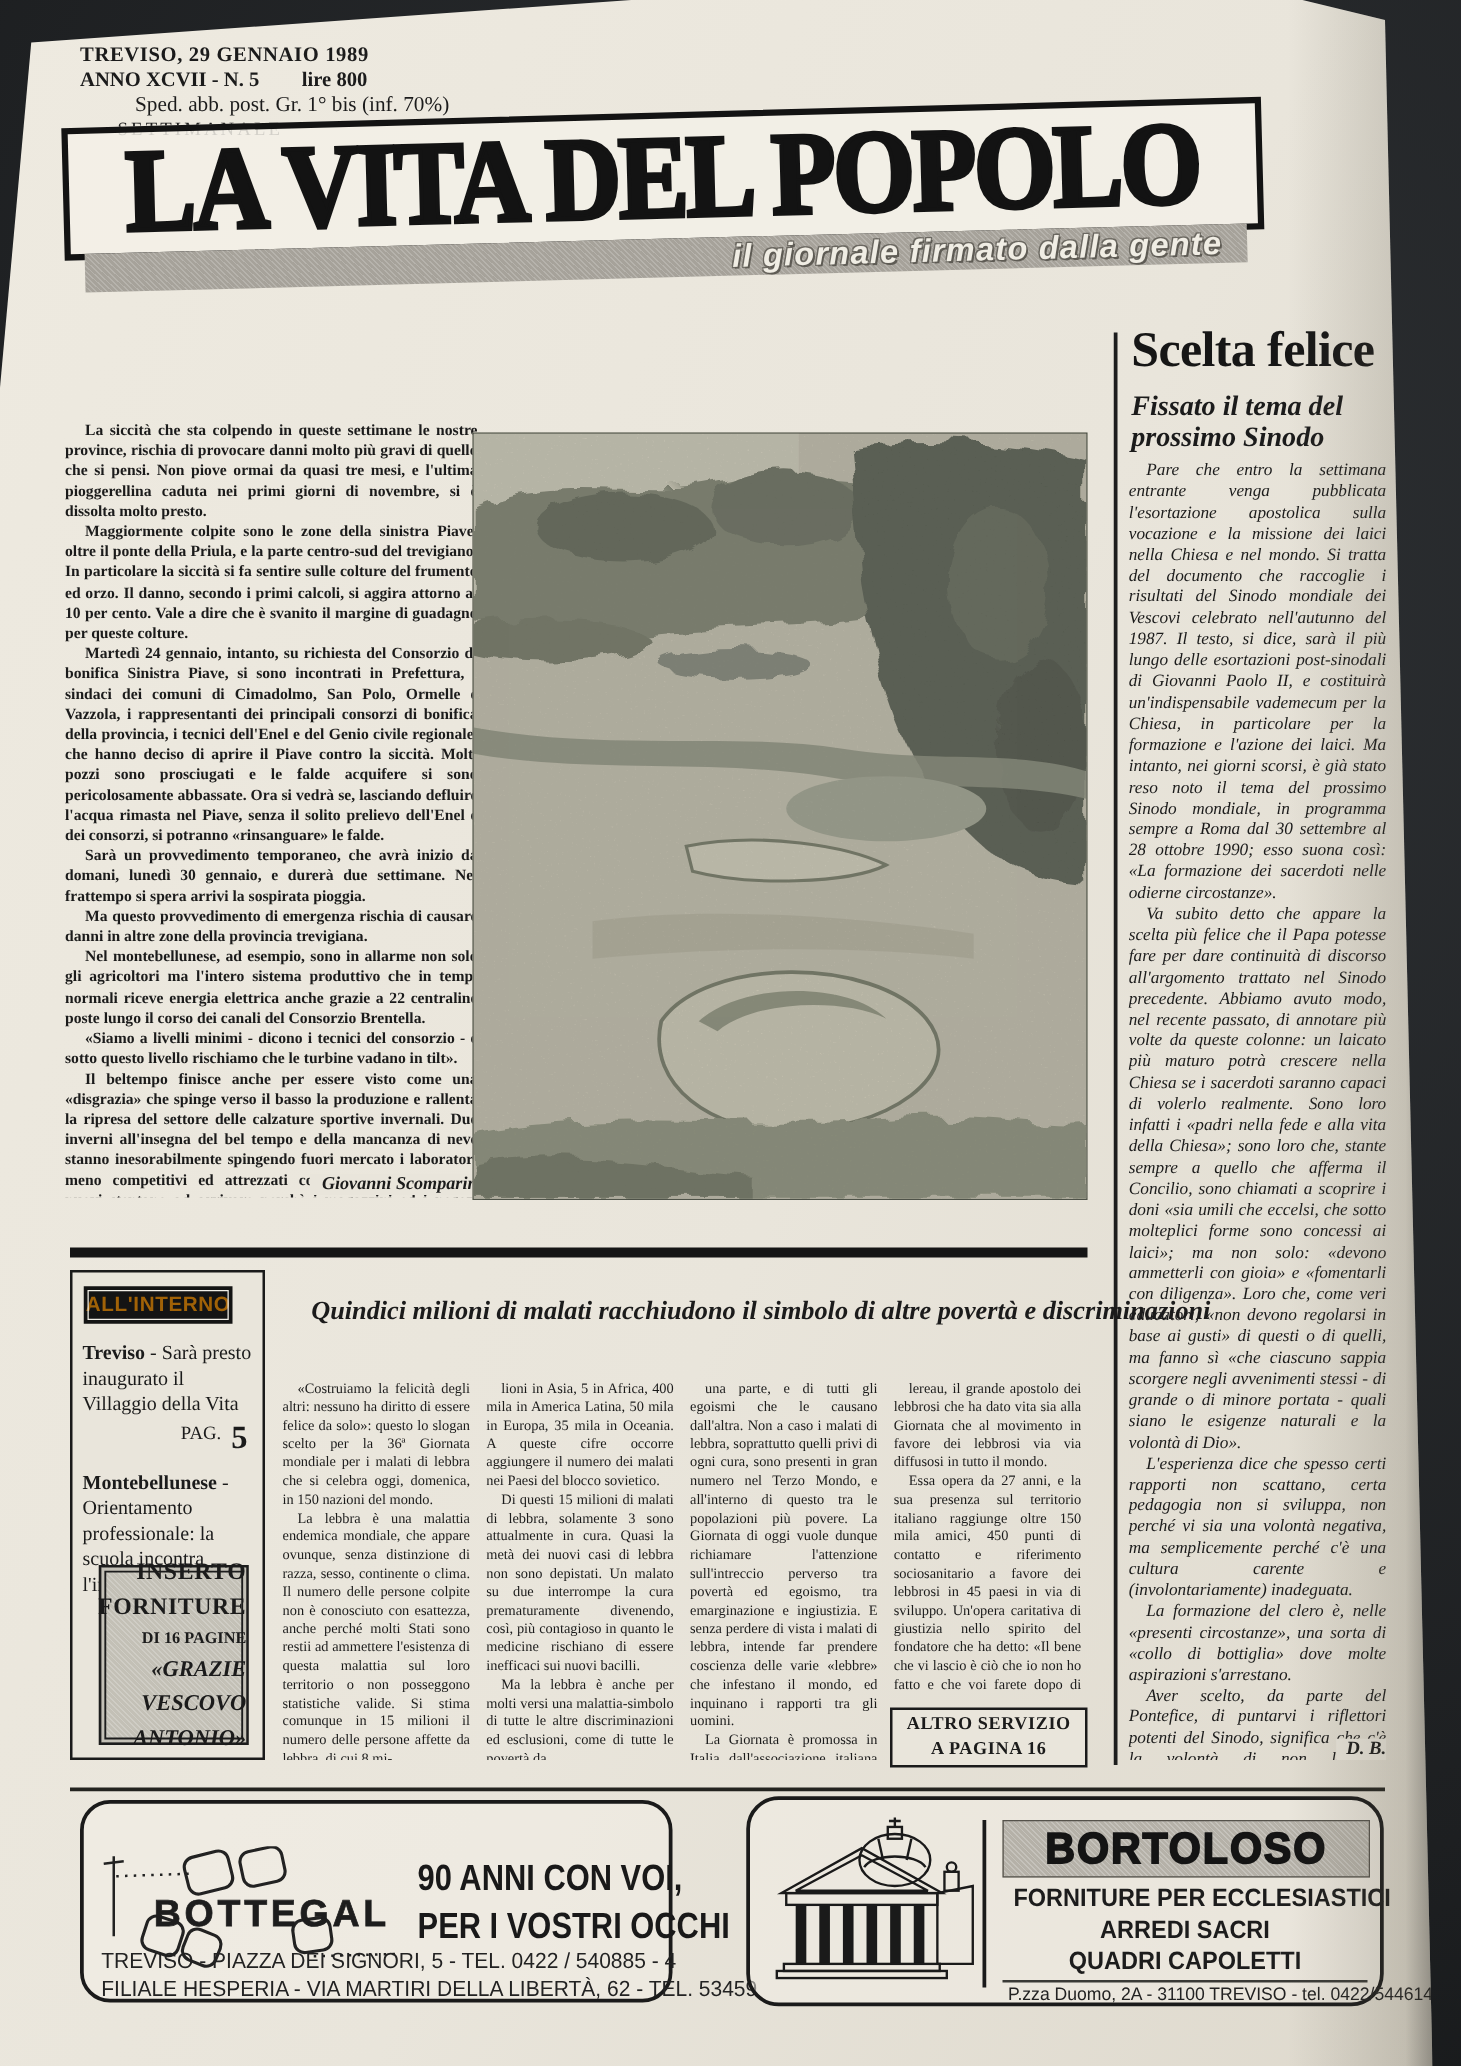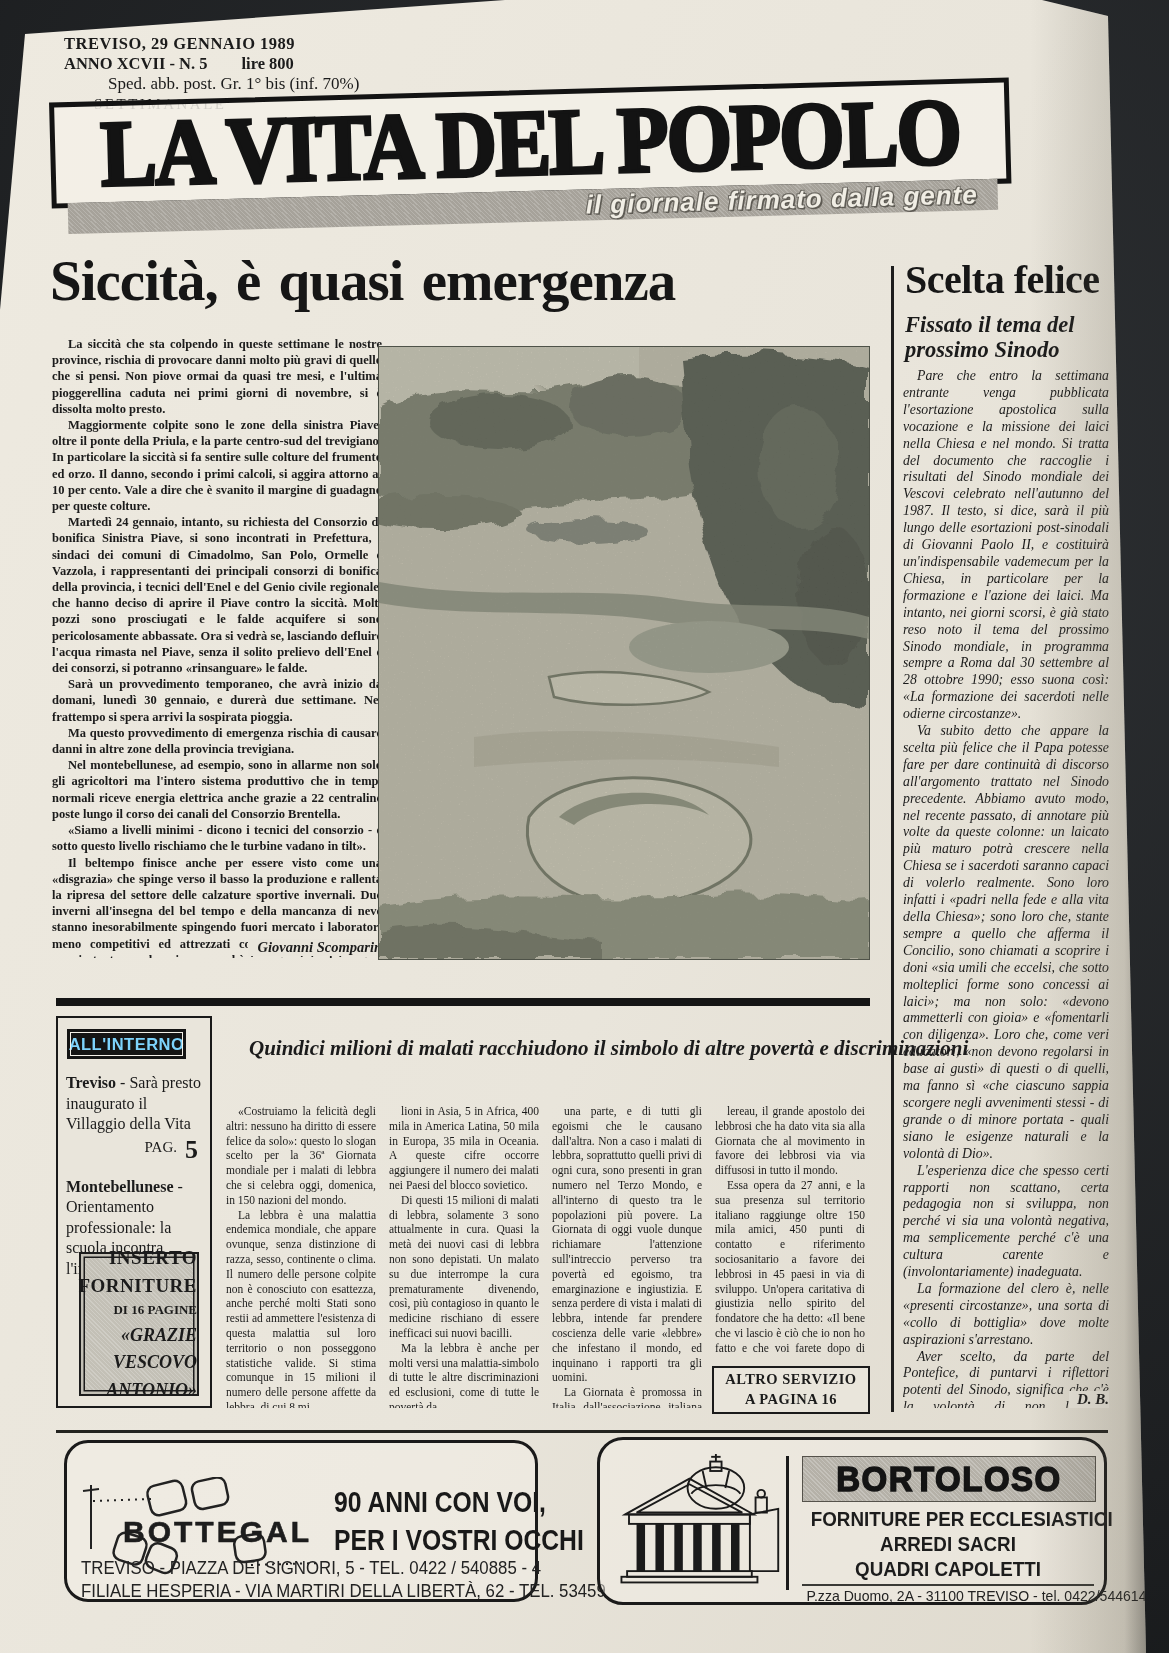--- a/index.html
+++ b/index.html
@@ -52,21 +52,21 @@
   .h-scelta{left:905px;top:256px;margin:0;font-size:40px;font-weight:bold;letter-spacing:-.5px;white-space:nowrap;color:#161616;}
   .scelta-sub{left:905px;top:312px;width:208px;font-size:22.5px;line-height:1.12;font-weight:bold;font-style:italic;}
   .scelta-body{left:903px;top:368px;width:206px;height:1040px;overflow:hidden;}
   .scelta-body p{margin:0;text-indent:14px;text-align:justify;font-style:italic;font-size:13.8px;line-height:16.9px;}
   .scelta-byline{position:absolute;right:0;bottom:0;background:var(--paper);padding-left:8px;
     font-size:15px;font-weight:bold;font-style:italic;}
 
   
   .section-bar{left:56px;top:998px;width:814px;height:8px;background:#151515;}
   .sidebar{left:56px;top:1016px;width:156px;height:392px;border:2.5px solid #1a1a1a;background:var(--paper);box-sizing:border-box;}
-  .sb-header{margin:11px 24px 0 9px;height:30px;background:#141414;color:#7dd3fc;display:flex;align-items:center;justify-content:center;
+  .sb-header{margin:11px 24px 0 9px;height:30px;background:#141414;color:#a16207;display:flex;align-items:center;justify-content:center;
     font-family:"Liberation Sans",sans-serif;font-weight:bold;font-size:16.5px;letter-spacing:.5px;
     outline:1px solid #f2efe7;outline-offset:-4px;}
   .sb-item{margin:14px 8px 0 8px;font-size:16px;line-height:20.5px;}
   .sb-item .lead{font-weight:bold;margin-top:16px;}
   .sb-page{display:flex;justify-content:flex-end;align-items:flex-start;gap:8px;margin:2px 4px 0 0;}
   .sb-page .pl{font-size:15px;}
   .sb-page .pn{font-size:26px;font-weight:bold;line-height:1;}
   .inserto{position:absolute;left:21px;top:234px;width:116px;height:140px;border:2px solid #1c1c1c;
     background:repeating-linear-gradient(45deg,rgba(255,255,255,.2) 0 1px,rgba(0,0,0,0) 1px 3px),#c3c0b6;
     box-shadow:inset 0 0 0 2.5px #c3c0b6, inset 0 0 0 4px #1c1c1c;
@@ -131,21 +131,20 @@
 
     <div class="abs title-wrap">
       <div class="abs title-box">
         <h1>LA VITA DEL POPOLO</h1>
       </div>
       <div class="abs tag-strip">
         <span>il giornale firmato dalla gente</span>
       </div>
     </div>
 
-    <h2 class="abs h-drought">Siccità, è quasi emergenza</h2>
     <div class="abs drought-body">
       <p>La siccità che sta colpendo in queste settimane le nostre province, rischia di provocare danni molto più gravi di quello che si pensi. Non piove ormai da quasi tre mesi, e l'ultima pioggerellina caduta nei primi giorni di novembre, si è dissolta molto presto.</p>
         <p>Maggiormente colpite sono le zone della sinistra Piave, oltre il ponte della Priula, e la parte centro-sud del trevigiano. In particolare la siccità si fa sentire sulle colture del frumento ed orzo. Il danno, secondo i primi calcoli, si aggira attorno al 10 per cento. Vale a dire che è svanito il margine di guadagno per queste colture.</p>
         <p>Martedì 24 gennaio, intanto, su richiesta del Consorzio di bonifica Sinistra Piave, si sono incontrati in Prefettura, i sindaci dei comuni di Cimadolmo, San Polo, Ormelle e Vazzola, i rappresentanti dei principali consorzi di bonifica della provincia, i tecnici dell'Enel e del Genio civile regionale, che hanno deciso di aprire il Piave contro la siccità. Molti pozzi sono prosciugati e le falde acquifere si sono pericolosamente abbassate. Ora si vedrà se, lasciando defluire l'acqua rimasta nel Piave, senza il solito prelievo dell'Enel e dei consorzi, si potranno «rinsanguare» le falde.</p>
         <p>Sarà un provvedimento temporaneo, che avrà inizio da domani, lunedì 30 gennaio, e durerà due settimane. Nel frattempo si spera arrivi la sospirata pioggia.</p>
         <p>Ma questo provvedimento di emergenza rischia di causare danni in altre zone della provincia trevigiana.</p>
         <p>Nel montebellunese, ad esempio, sono in allarme non solo gli agricoltori ma l'intero sistema produttivo che in tempi normali riceve energia elettrica anche grazie a 22 centraline poste lungo il corso dei canali del Consorzio Brentella.</p>
         <p>«Siamo a livelli minimi - dicono i tecnici del consorzio - e sotto questo livello rischiamo che le turbine vadano in tilt».</p>
         <p>Il beltempo finisce anche per essere visto come una «disgrazia» che spinge verso il basso la produzione e rallenta la ripresa del settore delle calzature sportive invernali. Due inverni all'insegna del bel tempo e della mancanza di neve stanno inesorabilmente spingendo fuori mercato i laboratori meno competitivi ed attrezzati commercialmente. Ordini nuovi stentano ad arrivare perchè i magazzini ed i negozi sono pieni di scarpe invendute.</p>
         <div class="drought-byline">Giovanni Scomparin</div>

